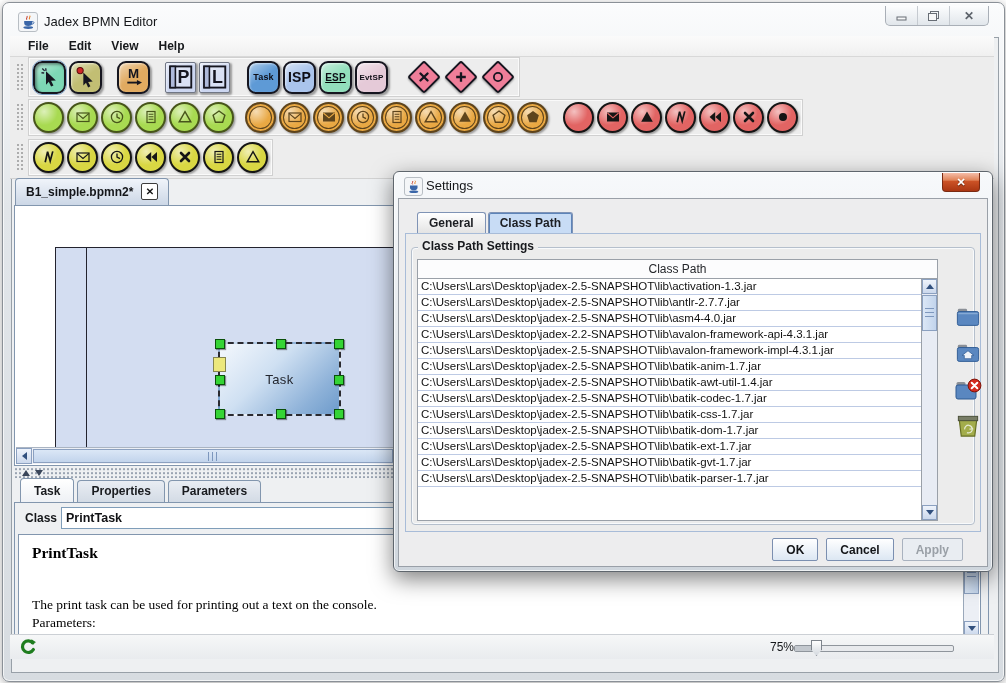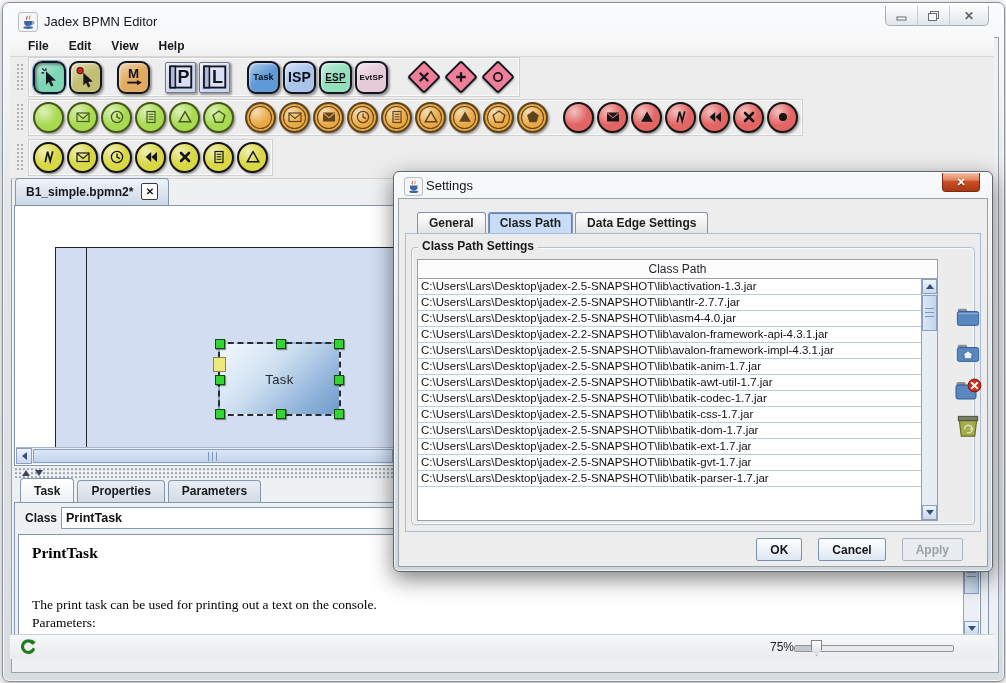--- a/index.html
+++ b/index.html
@@ -92,21 +92,21 @@
   .jtable{position:absolute;left:5px;top:11px;width:521px;height:262px;border:1px solid #9aa0a8;background:#fff;box-sizing:border-box;}
   .jheader{height:18px;line-height:18px;border-bottom:1px solid #9aa0a8;background:#fcfcfd;font-size:12px;text-align:center;color:#26282c;}
   .jviewport{position:absolute;left:0;top:19px;right:15px;bottom:0;overflow:hidden;}
   .jrow{height:15px;line-height:14px;font-size:11.5px;color:#111;border-bottom:1px solid #bdcae4;border-right:1px solid #bdcae4;padding:0 0 0 3px;white-space:nowrap;overflow:hidden;background:#fff;}
   .jscroll{position:absolute;right:0;top:19px;bottom:0;width:15px;border-left:1px solid #9aa0a8;background:#e8ecf4;}
   .jscroll .sb-btn{width:100%;height:15px;}
   .jscroll .sb-btn.bot{position:absolute;bottom:0;}
   .jthumb{position:absolute;left:0;right:0;top:16px;height:34px;background:linear-gradient(90deg,#dbe7f6,#c2d4ec);border:1px solid #8ba0c0;display:flex;align-items:center;justify-content:center;}
   .sidebtns{position:absolute;left:540px;top:56px;display:flex;flex-direction:column;gap:6px;}
   .sbtn{width:32px;height:30px;background:transparent;border:none;padding:0;display:flex;align-items:center;justify-content:center;}
-  .dbtns{position:absolute;right:24px;top:339px;display:flex;gap:16px;}
+  .dbtns{position:absolute;right:24px;top:339px;display:flex;gap:8px;}
   .jbtn{height:23px;padding:0 13px;font-family:"Liberation Sans",sans-serif;font-weight:bold;font-size:12px;color:#141619;
      background:linear-gradient(#ffffff,#dce7f3);border:1px solid #7b8fb0;border-radius:2px;}
   .jbtn.disabled{color:#9aa0a7;background:#e9edf2;border-color:#a9b2bf;}
 </style>
 </head>
 <body>
 
 <div id="page">
   <div class="win">
     <div class="titlebar">
@@ -474,35 +474,34 @@
           <path d="M3.4 6.4 h8.6 v2.2 a4.3 3.2 0 0 1 -8.6 0 z" fill="#3a66a8"></path>
           <ellipse cx="7.7" cy="13.4" rx="5.2" ry="1.4" fill="#3a66a8"></ellipse>
         </svg>
     </span>
     <span class="dtitle">Settings</span>
     <div class="dclose">✕</div>
     <div class="dcontent">
       <div class="dtabs" id="dtabs">
           <div class="dtab">General</div>
           <div class="dtab sel">Class Path</div>
-          <div class="dtab">Data Edge Settings</div>
         </div>
       <div class="dpane">
         <div class="grp">
           <span class="grp-title">Class Path Settings</span>
           <div class="jtable">
             <div class="jheader">Class Path</div>
             <div class="jviewport" id="jar-rows">
                 <div class="jrow">C:\Users\Lars\Desktop\jadex-2.5-SNAPSHOT\lib\activation-1.3.jar</div>
                 <div class="jrow">C:\Users\Lars\Desktop\jadex-2.5-SNAPSHOT\lib\antlr-2.7.7.jar</div>
                 <div class="jrow">C:\Users\Lars\Desktop\jadex-2.5-SNAPSHOT\lib\asm4-4.0.jar</div>
                 <div class="jrow">C:\Users\Lars\Desktop\jadex-2.2-SNAPSHOT\lib\avalon-framework-api-4.3.1.jar</div>
                 <div class="jrow">C:\Users\Lars\Desktop\jadex-2.5-SNAPSHOT\lib\avalon-framework-impl-4.3.1.jar</div>
                 <div class="jrow">C:\Users\Lars\Desktop\jadex-2.5-SNAPSHOT\lib\batik-anim-1.7.jar</div>
-                <div class="jrow">C:\Users\Lars\Desktop\jadex-2.5-SNAPSHOT\lib\batik-awt-util-1.7.jar</div>
+                <div class="jrow">C:\Users\Lars\Desktop\jadex-2.5-SNAPSHOT\lib\batik-awt-util-1.4.jar</div>
                 <div class="jrow">C:\Users\Lars\Desktop\jadex-2.5-SNAPSHOT\lib\batik-codec-1.7.jar</div>
                 <div class="jrow">C:\Users\Lars\Desktop\jadex-2.5-SNAPSHOT\lib\batik-css-1.7.jar</div>
                 <div class="jrow">C:\Users\Lars\Desktop\jadex-2.5-SNAPSHOT\lib\batik-dom-1.7.jar</div>
                 <div class="jrow">C:\Users\Lars\Desktop\jadex-2.5-SNAPSHOT\lib\batik-ext-1.7.jar</div>
                 <div class="jrow">C:\Users\Lars\Desktop\jadex-2.5-SNAPSHOT\lib\batik-gvt-1.7.jar</div>
                 <div class="jrow">C:\Users\Lars\Desktop\jadex-2.5-SNAPSHOT\lib\batik-parser-1.7.jar</div>
               </div>
             <div class="jscroll">
               <div class="sb-btn">
                   <i class="arr u"></i>

